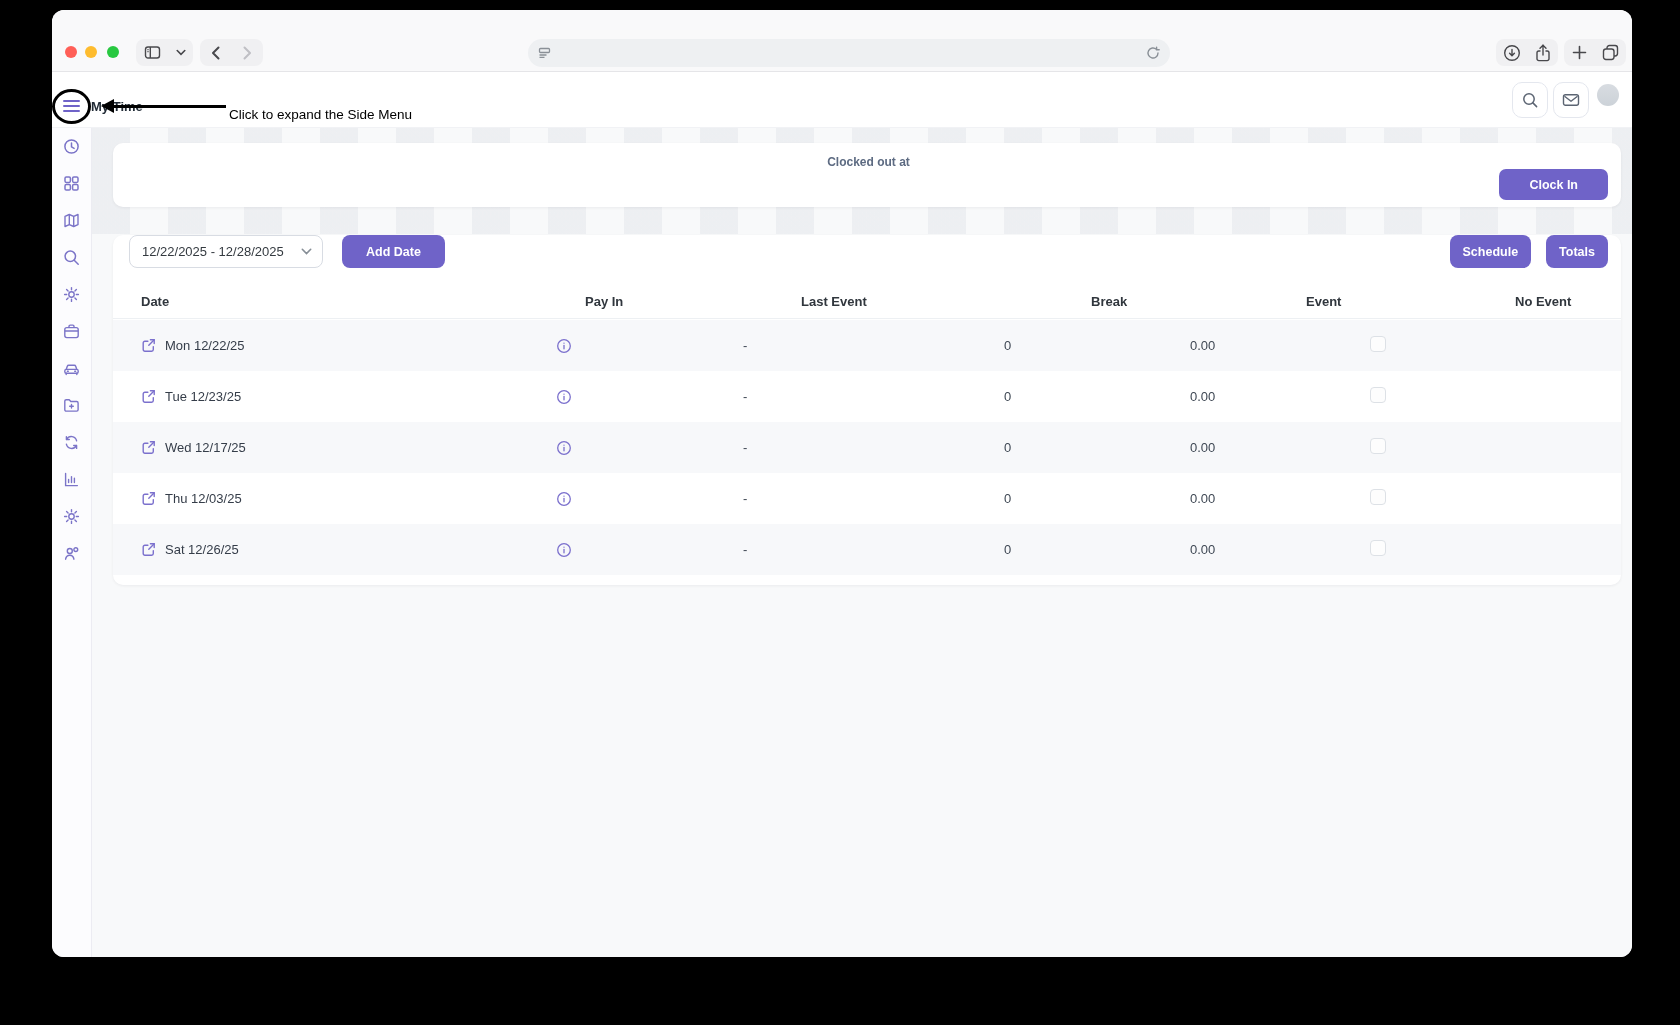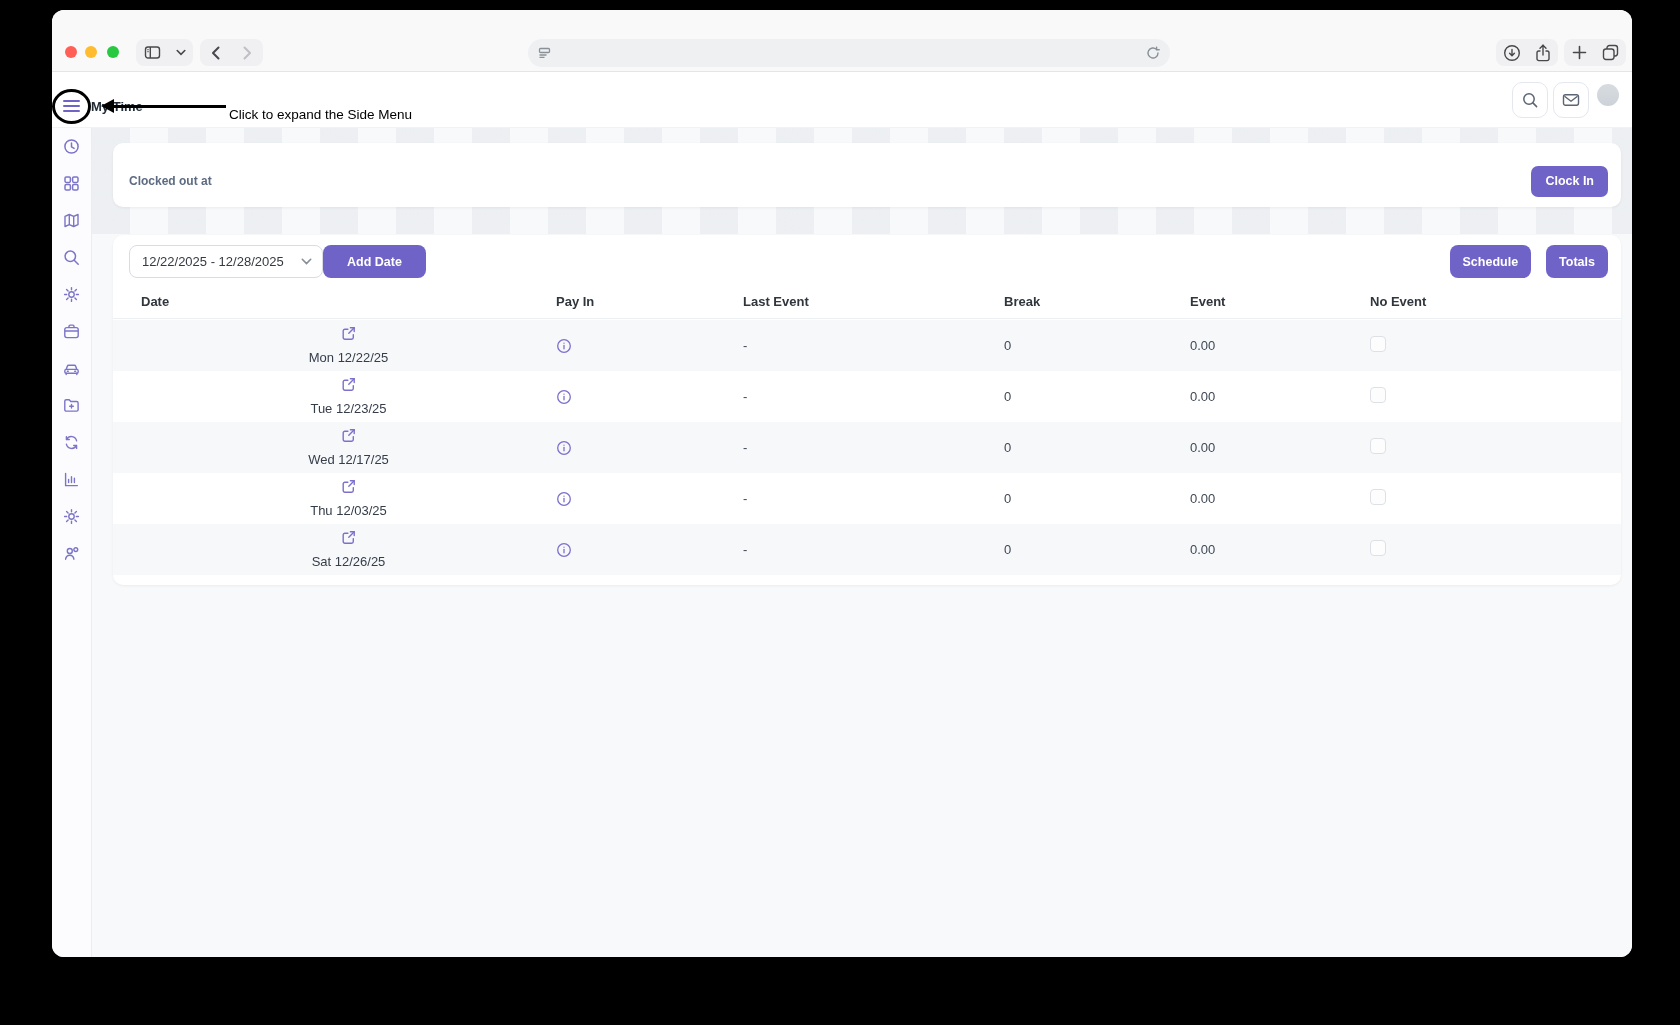--- a/index.html
+++ b/index.html
@@ -45,39 +45,39 @@
   .bg-pattern { position:absolute; left:0; top:0; width:100%; height:106px;
     background-image:
       linear-gradient(rgba(108,117,140,0.045) 0 0),linear-gradient(rgba(108,117,140,0.045) 0 0);
     background-size:38px 22px,38px 22px;
     background-position:0 0,38px 22px;
     background-repeat:round; opacity:.9;
     -webkit-mask-image:repeating-linear-gradient(90deg,#000 0 38px,transparent 38px 76px);
             mask-image:repeating-linear-gradient(90deg,#000 0 38px,transparent 38px 76px); }
 
   .card { position:absolute; left:21px; width:1508px; background:#fff; border-radius:10px; box-shadow:0 1px 3px rgba(20,24,40,.06); }
-  .clock-card { top:15px; height:64px; display:flex; align-items:center; padding:12px 13px 0 16px; }
+  .clock-card { top:15px; height:64px; display:flex; align-items:center; padding:12px 13px 0 16px;flex-direction:column; }
   .clock-status { font-size:12px; font-weight:700; color:#5d6b82; }
   .btn { border:none; border-radius:7px; background:#6f63c8; color:#fff; font-weight:600; font-size:12.5px; cursor:pointer; font-family:inherit; }
-  .clock-in-btn { margin-left:auto; height:31px; padding:0 14px; }
+  .clock-in-btn { margin-left:auto; height:31px; padding:0 30px; }
 
   .table-card { top:107px; height:350px; }
-  .controls { position:absolute; left:16px; right:13px; top:10px; height:33px; display:flex; align-items:center; gap:0;justify-content:flex-end; }
+  .controls { position:absolute; left:16px; right:13px; top:0; height:33px; display:flex; align-items:center; gap:19px;justify-content:flex-end; }
   .range-select { width:194px; height:33px; border:1px solid #d8dce3; border-radius:8px; background:#fff; display:flex; align-items:center; padding:0 10px 0 12px; font-size:13px; color:#343a40; cursor:pointer; }
   .range-select .chev { margin-left:auto; color:#868e96; display:flex; }
   .add-date-btn { height:33px; padding:0 24px; border-radius:8px; }
   .right-btns { margin-left:auto; display:flex; gap:15px; }
   .schedule-btn,.totals-btn { height:33px; padding:0 13px; border-radius:8px; }
 
   .grid-row { display:grid; grid-template-columns:415px 187px 261px 186px 180px 1fr; padding-left:28px; padding-right:13px; align-items:center; }
-  .t-head { position:absolute; left:0; right:0; top:50px; height:34px; border-bottom:1px solid #edf0f3; font-size:13px; font-weight:700; color:#30363d; }
+  .t-head { position:absolute; left:0; right:0; top:50px; height:34px; border-bottom:1px solid #edf0f3; font-size:13px; font-weight:700; color:#30363d;gap:29px; }
   .t-rows { position:absolute; left:0; right:0; top:85px; }
   .t-row { height:51px; font-size:13px; color:#3f4854; }
   .t-row:nth-child(odd) { background:#f7f8fa; }
-  .date-cell { display:flex; align-items:center; gap:9px; font-weight:500; color:#353d49;flex-direction:column; }
+  .date-cell { display:flex; align-items:center; gap:9px; font-weight:500; color:#353d49; }
   .ext-icon { color:#7b70cd; display:flex; cursor:pointer; }
   .info-icon { color:#7b70cd; display:flex; width:16px; cursor:pointer; }
   .checkbox { width:16px; height:16px; border:1.5px solid #dde1e6; border-radius:4px; background:#fdfdfd; display:inline-block; cursor:pointer; }
   svg { display:block; }
 </style>
 </head>
 <body>
 
 <div class="window">
 

